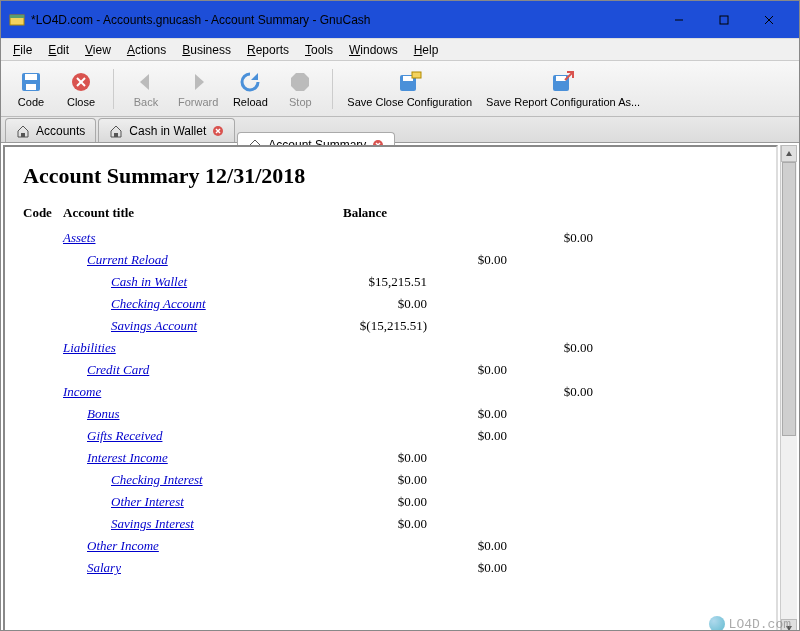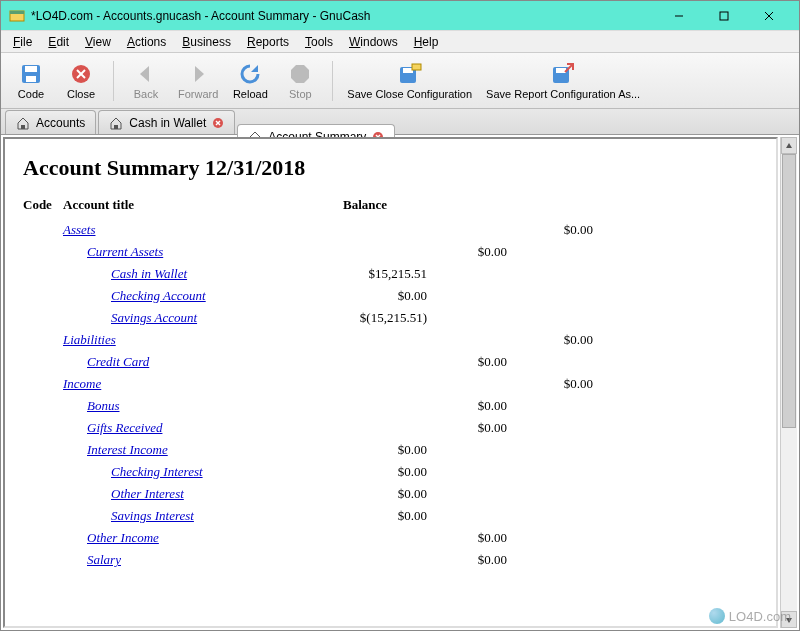--- a/index.html
+++ b/index.html
@@ -6,22 +6,22 @@
 body {
   font-family: "Segoe UI", Tahoma, sans-serif;
   font-size: 12px;
   background: #fff;
   width: 800px;
   height: 631px;
   overflow: hidden;
   border: 1px solid #888;
 }
 .titlebar {
-  height: 30px;
-  background: #5eead4;
+  height: 38px;
+  background: #1d4ed8;
   display: flex;
   align-items: center;
   padding: 0 8px;
   border-bottom: 1px solid #ddd;
 }
 .titlebar .app-icon {
   width: 16px; height: 16px;
   margin-right: 6px;
 }
 .titlebar .title { flex: 1; color: #000; font-size: 12px; }
@@ -147,21 +147,21 @@
 .report-row .col-title { width: 280px; }
 .acct-link { color: #0000cc; text-decoration: underline; font-style: italic; cursor:pointer; }
 .col-b1 { width: 90px; text-align:right; padding-right:6px; }
 .col-b2 { width: 80px; text-align:right; padding-right:6px; }
 .col-b3 { width: 80px; text-align:right; }
 .indent-0 { padding-left: 0px; }
 .indent-1 { padding-left: 24px; }
 .indent-2 { padding-left: 48px; }
 .watermark {
   position:absolute; right:8px; bottom:6px;
-  color:#888; font-size:13px; font-family:Liberation Sans, sans-serif;
+  color:#888; font-size:13px; font-family:Liberation Mono, monospace;
   display:flex; align-items:center; gap:4px;
   opacity:0.7;
 }
 .watermark .globe { width:16px;height:16px;border-radius:50%;background:radial-gradient(circle at 30% 30%, #8ecae6, #219ebc);}
 </style>
 </head>
 <body>
 
 <div class="titlebar">
   <span class="app-icon">
@@ -334,21 +334,21 @@
       <div id="report-rows">
           <div class="report-row">
             <div class="col-code"></div>
             <div class="col-title indent-0"><span class="acct-link">Assets</span></div>
             <div class="col-b1"></div>
             <div class="col-b2"></div>
             <div class="col-b3">$0.00</div>
           </div>
           <div class="report-row">
             <div class="col-code"></div>
-            <div class="col-title indent-1"><span class="acct-link">Current Assets</span></div>
+            <div class="col-title indent-1"><span class="acct-link">Current Reload</span></div>
             <div class="col-b1"></div>
             <div class="col-b2">$0.00</div>
             <div class="col-b3"></div>
           </div>
           <div class="report-row">
             <div class="col-code"></div>
             <div class="col-title indent-2"><span class="acct-link">Cash in Wallet</span></div>
             <div class="col-b1">$15,215.51</div>
             <div class="col-b2"></div>
             <div class="col-b3"></div>

